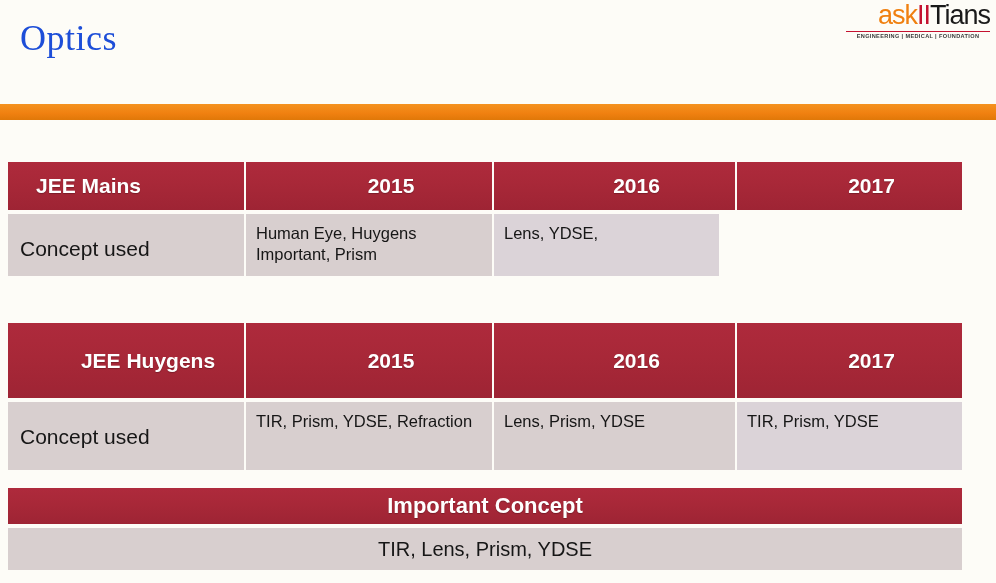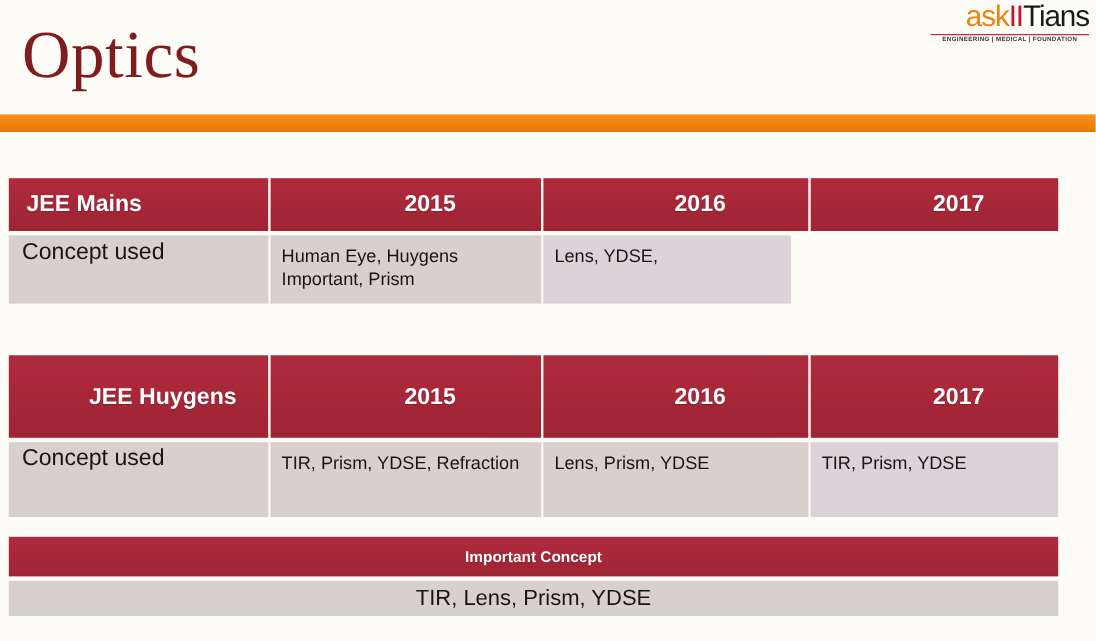--- a/index.html
+++ b/index.html
@@ -45,22 +45,22 @@
     border-top: 1px solid #C41230;
     padding-top: 2px;
   }
 
   
   #page-title {
     position: absolute;
     left: 20px;
     top: 20px;
     font-family: "Liberation Serif", serif;
-    font-size: 61px;
-    color: #7f1d1d;
+    font-size: 36px;
+    color: #1d4ed8;
     letter-spacing: 0.5px;
     line-height: 1;
   }
 
   
   #orange-bar {
     position: absolute;
     left: 0;
     top: 104px;
     width: 996px;
@@ -95,34 +95,34 @@
     color: #FFFFFF;
     font-weight: bold;
     font-size: 21px;
     display: flex;
     align-items: center;
     justify-content: center;
     border-right: 2px solid #FDFCF7;
     text-shadow: 0 1px 1px rgba(0,0,0,0.25);
   }
   .hdr.last { border-right: none; }
-  .hdr.left { justify-content: flex-start; padding-left: 16px; }
+  .hdr.left { justify-content: flex-start; padding-left: 28px; }
 
   .body {
     background: #D8CFCF;
     color: #161616;
     font-size: 16.5px;
     line-height: 21px;
     padding: 9px 0 0 10px;
     border-right: 2px solid #FDFCF7;
   }
   .body.last { border-right: none; background: #DBD3D8; }
   .body.label {
     font-size: 21px;
-    padding-top: 4px;
+    padding-top: 24px;
     padding-left: 12px;
   }
 
   
   #table-mains          { top: 162px; }
   #table-mains .hdr     { height: 48px; }
   #table-mains .body    { height: 62px; }
   #table-mains .rowgap  { height: 4px; }
 
   
@@ -132,30 +132,30 @@
   #table-advanced .rowgap { height: 4px; }
 
   
   #important-block { top: 488px; }
   #important-block .imp-hdr {
     width: 954px;
     height: 36px;
     background: linear-gradient(to bottom, #AE2A3C 0%, #A82838 45%, #9E2434 100%);
     color: #FFFFFF;
     font-weight: bold;
-    font-size: 14px;
+    font-size: 22px;
     display: flex;
     align-items: center;
     justify-content: center;
     text-shadow: 0 1px 1px rgba(0,0,0,0.25);
   }
   #important-block .imp-gap { height: 4px; }
   #important-block .imp-body {
     width: 954px;
-    height: 32px;
+    height: 42px;
     background: #D8CFCF;
     color: #161616;
     font-size: 20px;
     display: flex;
     align-items: center;
     justify-content: center;
   }
   .spacer { display: block; }
 </style>
 </head>

